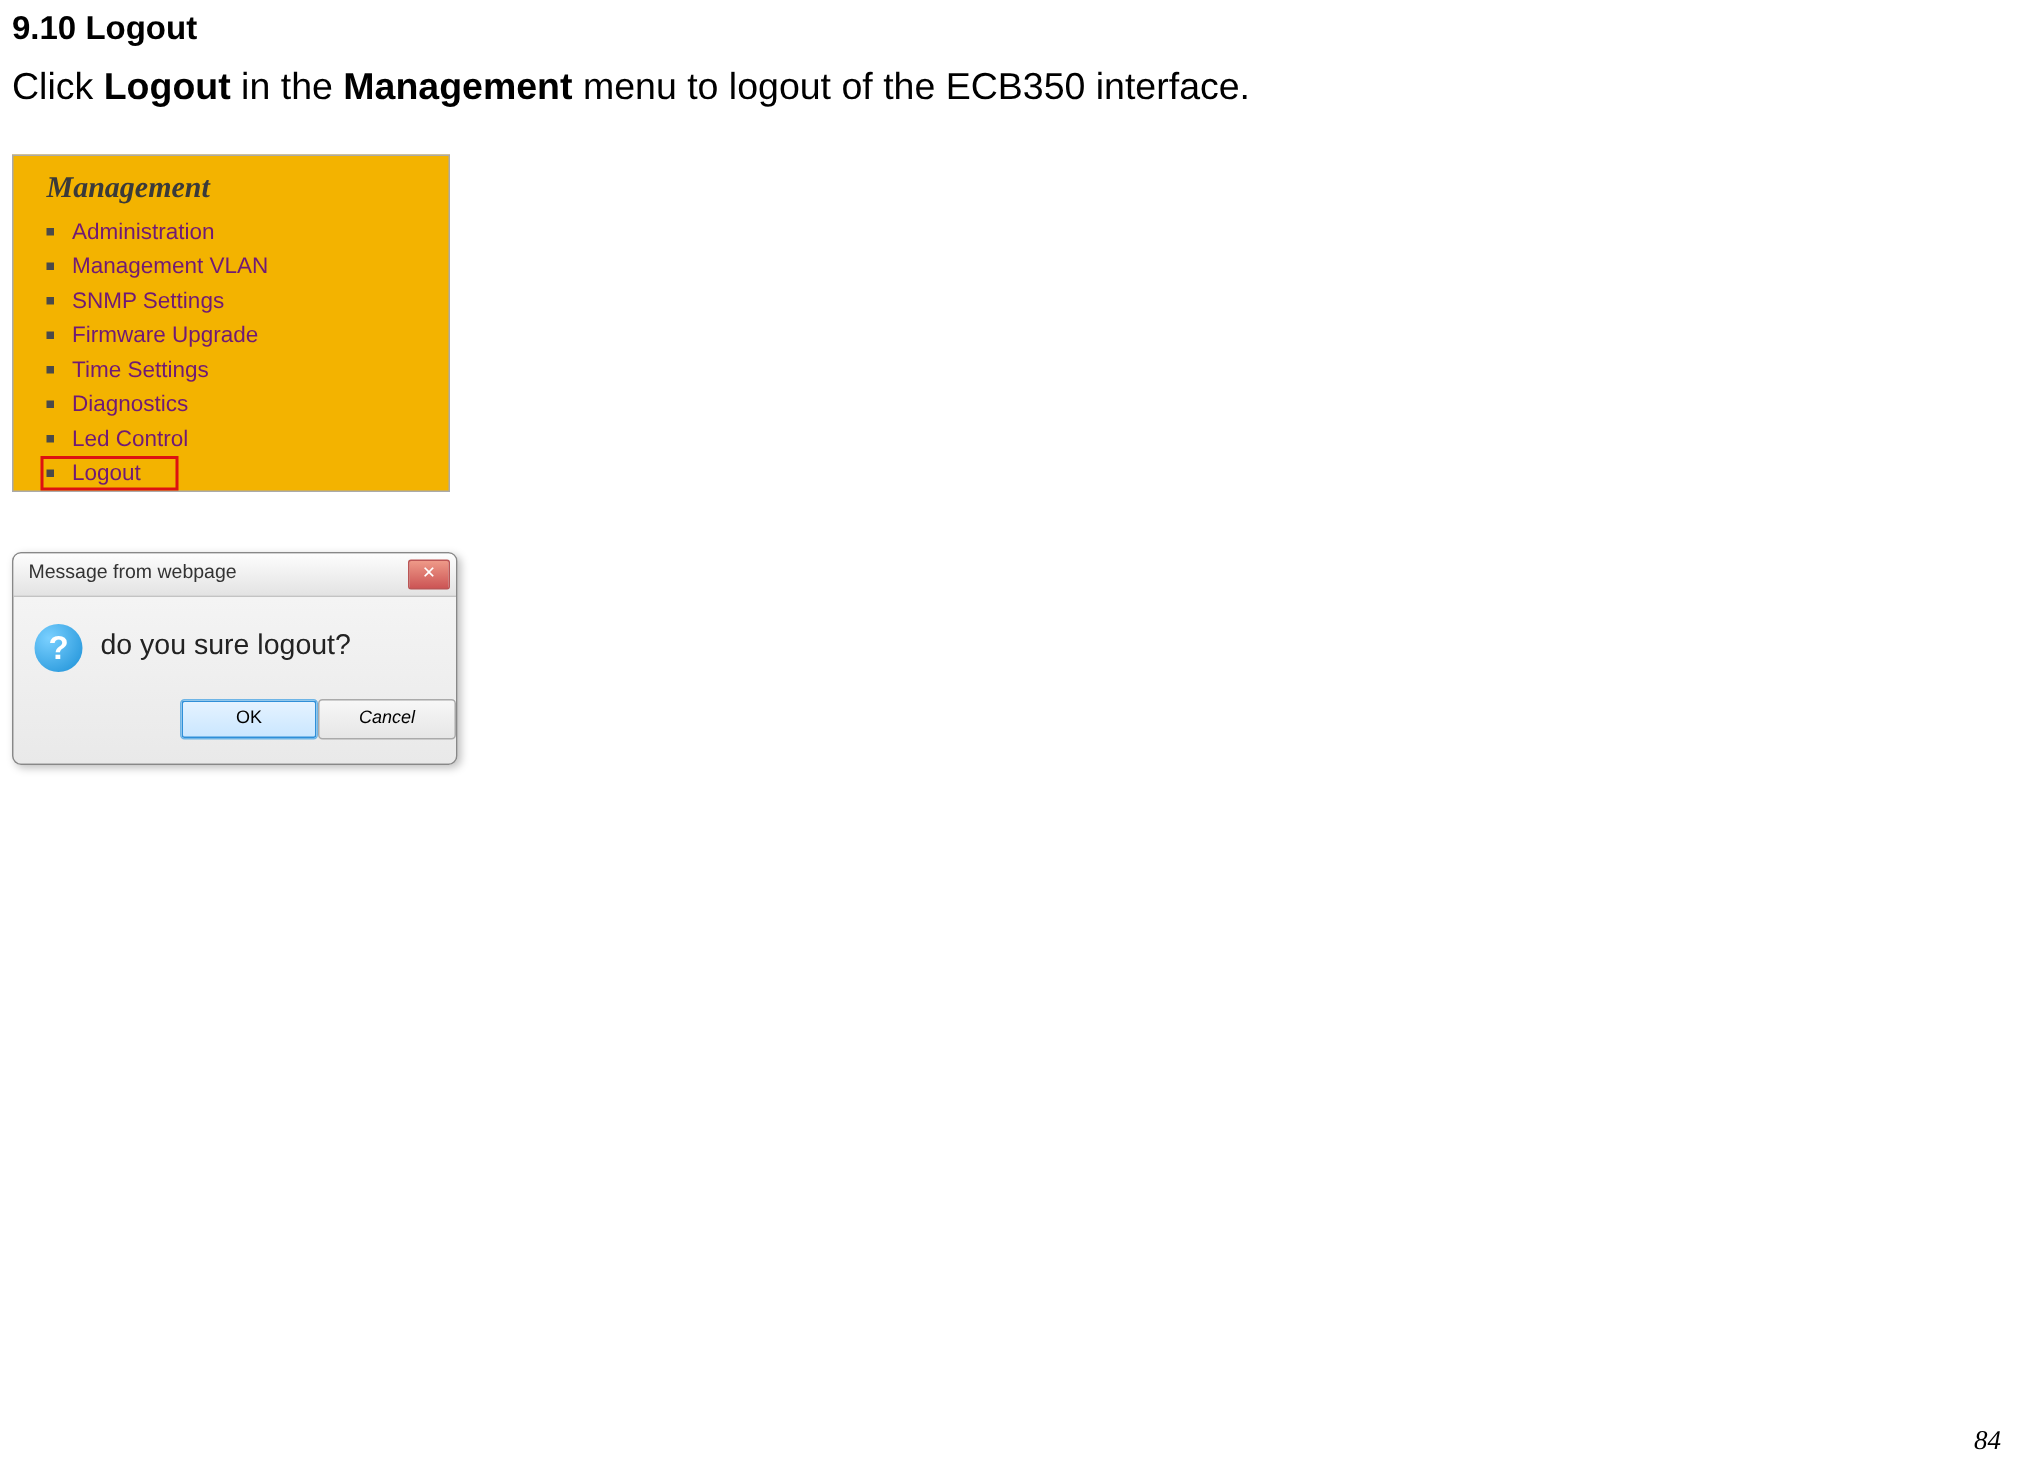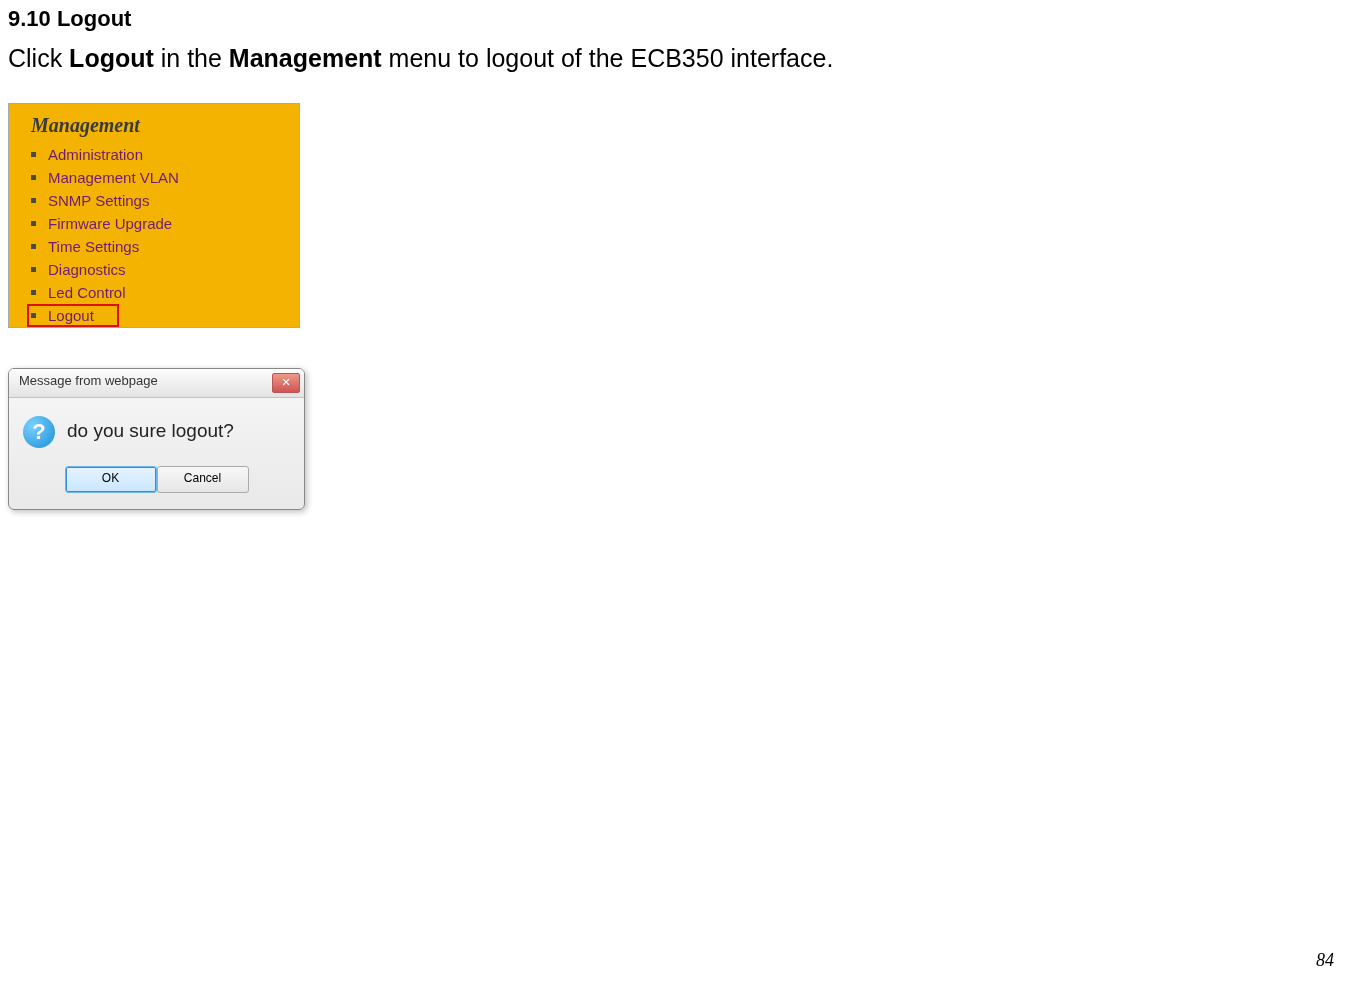--- a/index.html
+++ b/index.html
@@ -114,41 +114,42 @@
     line-height: 32px;
     flex-shrink: 0;
   }
   .dialog-msg {
     font-size: 19px;
     color: #222;
     padding-top: 4px;
   }
   .dialog-buttons {
     display: flex;
-    justify-content: center;
+    justify-content: flex-end;
     gap: 0;
     padding: 10px 0 16px 0;
   }
   .dlg-btn {
     width: 90px;
     height: 25px;
     font-size: 12px;
     border-radius: 3px;
     cursor: pointer;
     text-align: center;
     line-height: 23px;
   }
   .btn-ok {
     background: linear-gradient(#e6f3ff,#c9e6ff);
     border: 1px solid #6fb5e6;
     box-shadow: 0 0 0 1px #2f8fd8 inset;
   }
   .btn-cancel {
     background: linear-gradient(#f7f7f7,#e6e6e6);
     border: 1px solid #aaa;
+    font-style: italic;
   }
   .page-number {
     position: absolute;
     bottom: 12px;
     right: 16px;
     font-size: 18px;
     font-family: "Times New Roman", serif;
     font-style: italic;
   }
 </style>

